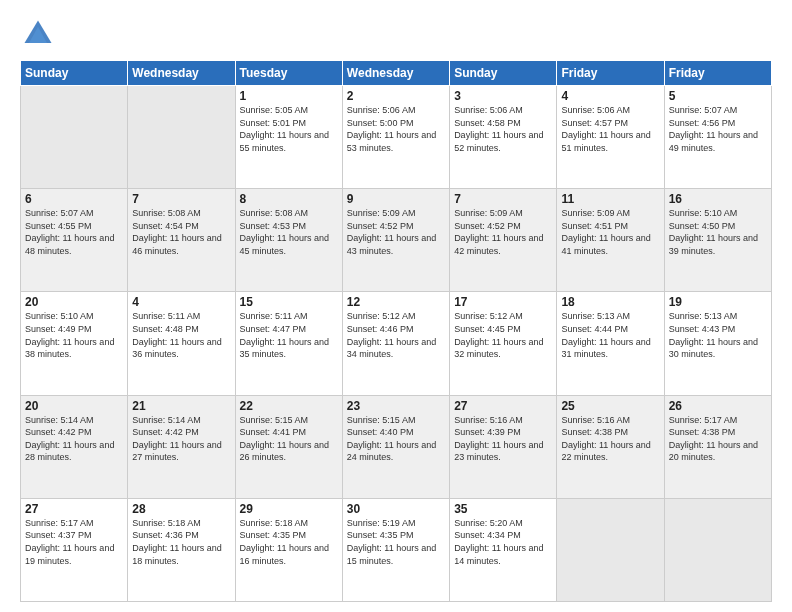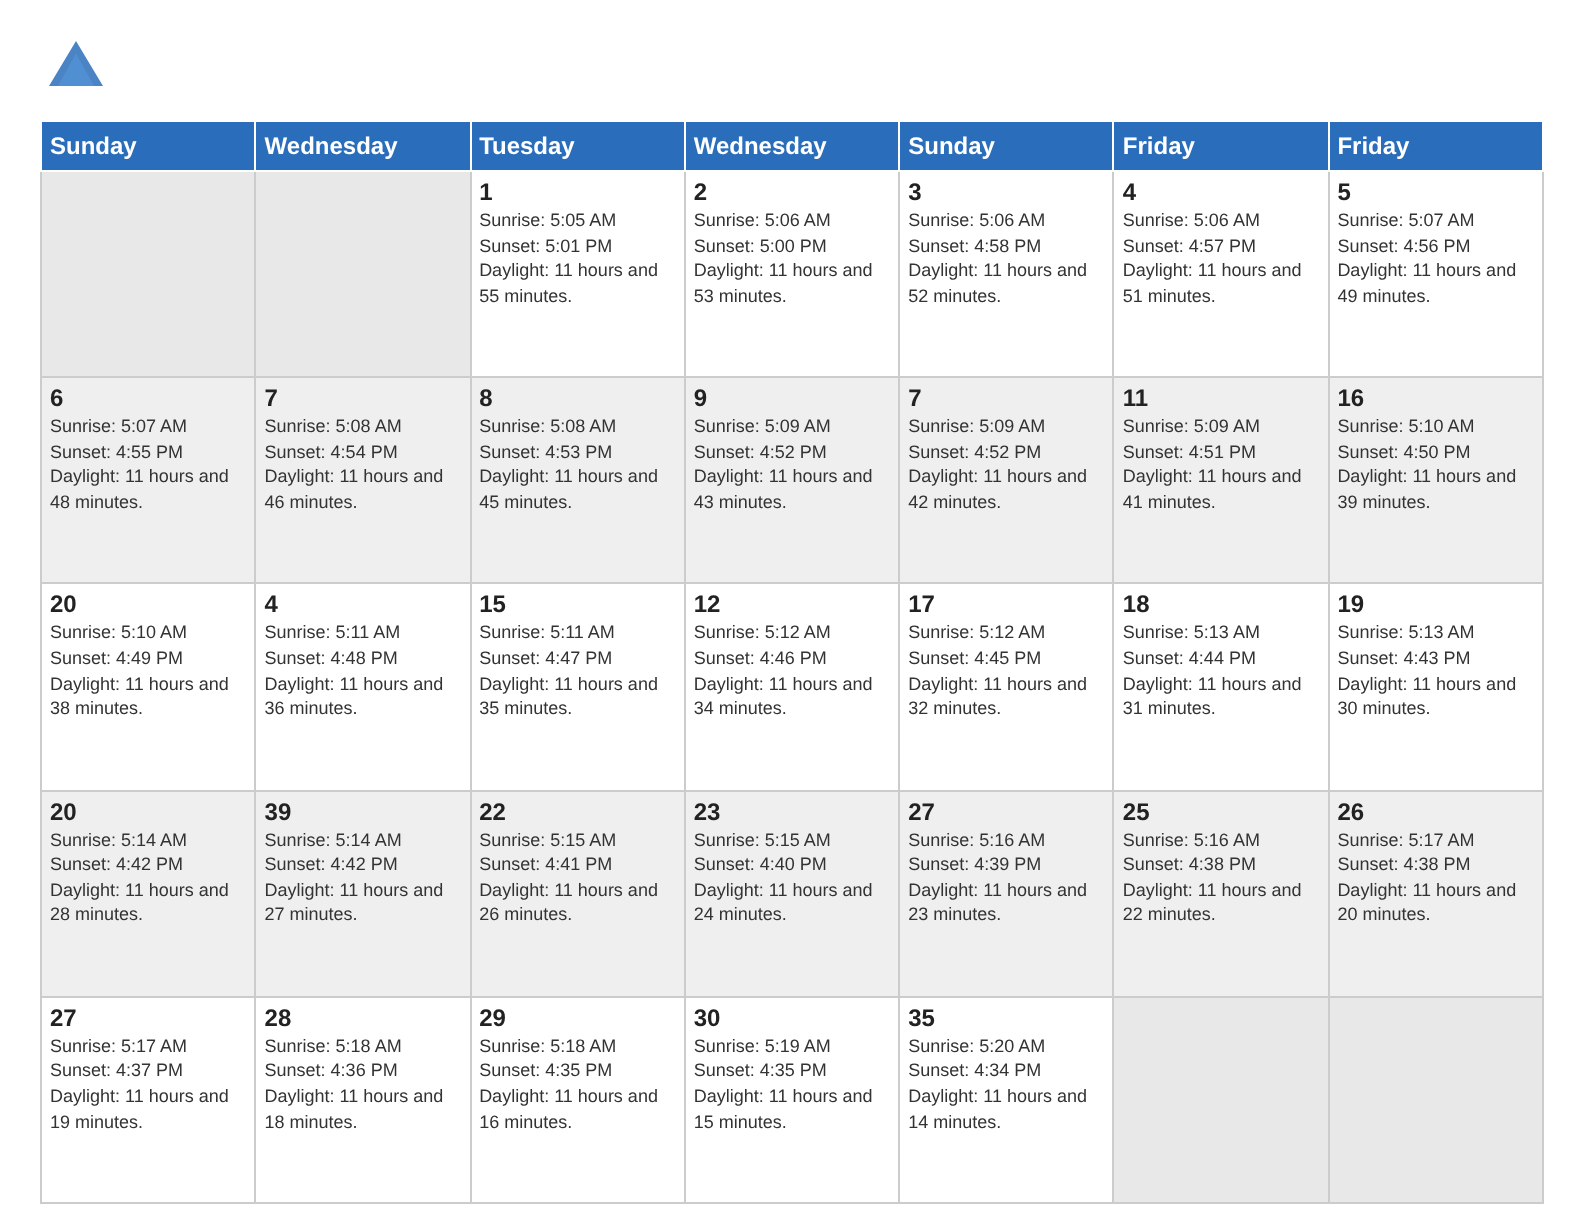--- a/index.html
+++ b/index.html
@@ -219,21 +219,21 @@
             <span class="day-number">19</span>
             <div class="cell-content">Sunrise: 5:13 AM<br>Sunset: 4:43 PM<br>Daylight: 11 hours and 30 minutes.</div>
           </td>
         </tr>
         <tr>
           <td>
             <span class="day-number">20</span>
             <div class="cell-content">Sunrise: 5:14 AM<br>Sunset: 4:42 PM<br>Daylight: 11 hours and 28 minutes.</div>
           </td>
           <td>
-            <span class="day-number">39</span>
+            <span class="day-number">21</span>
             <div class="cell-content">Sunrise: 5:14 AM<br>Sunset: 4:42 PM<br>Daylight: 11 hours and 27 minutes.</div>
           </td>
           <td>
             <span class="day-number">22</span>
             <div class="cell-content">Sunrise: 5:15 AM<br>Sunset: 4:41 PM<br>Daylight: 11 hours and 26 minutes.</div>
           </td>
           <td>
             <span class="day-number">23</span>
             <div class="cell-content">Sunrise: 5:15 AM<br>Sunset: 4:40 PM<br>Daylight: 11 hours and 24 minutes.</div>
           </td>

